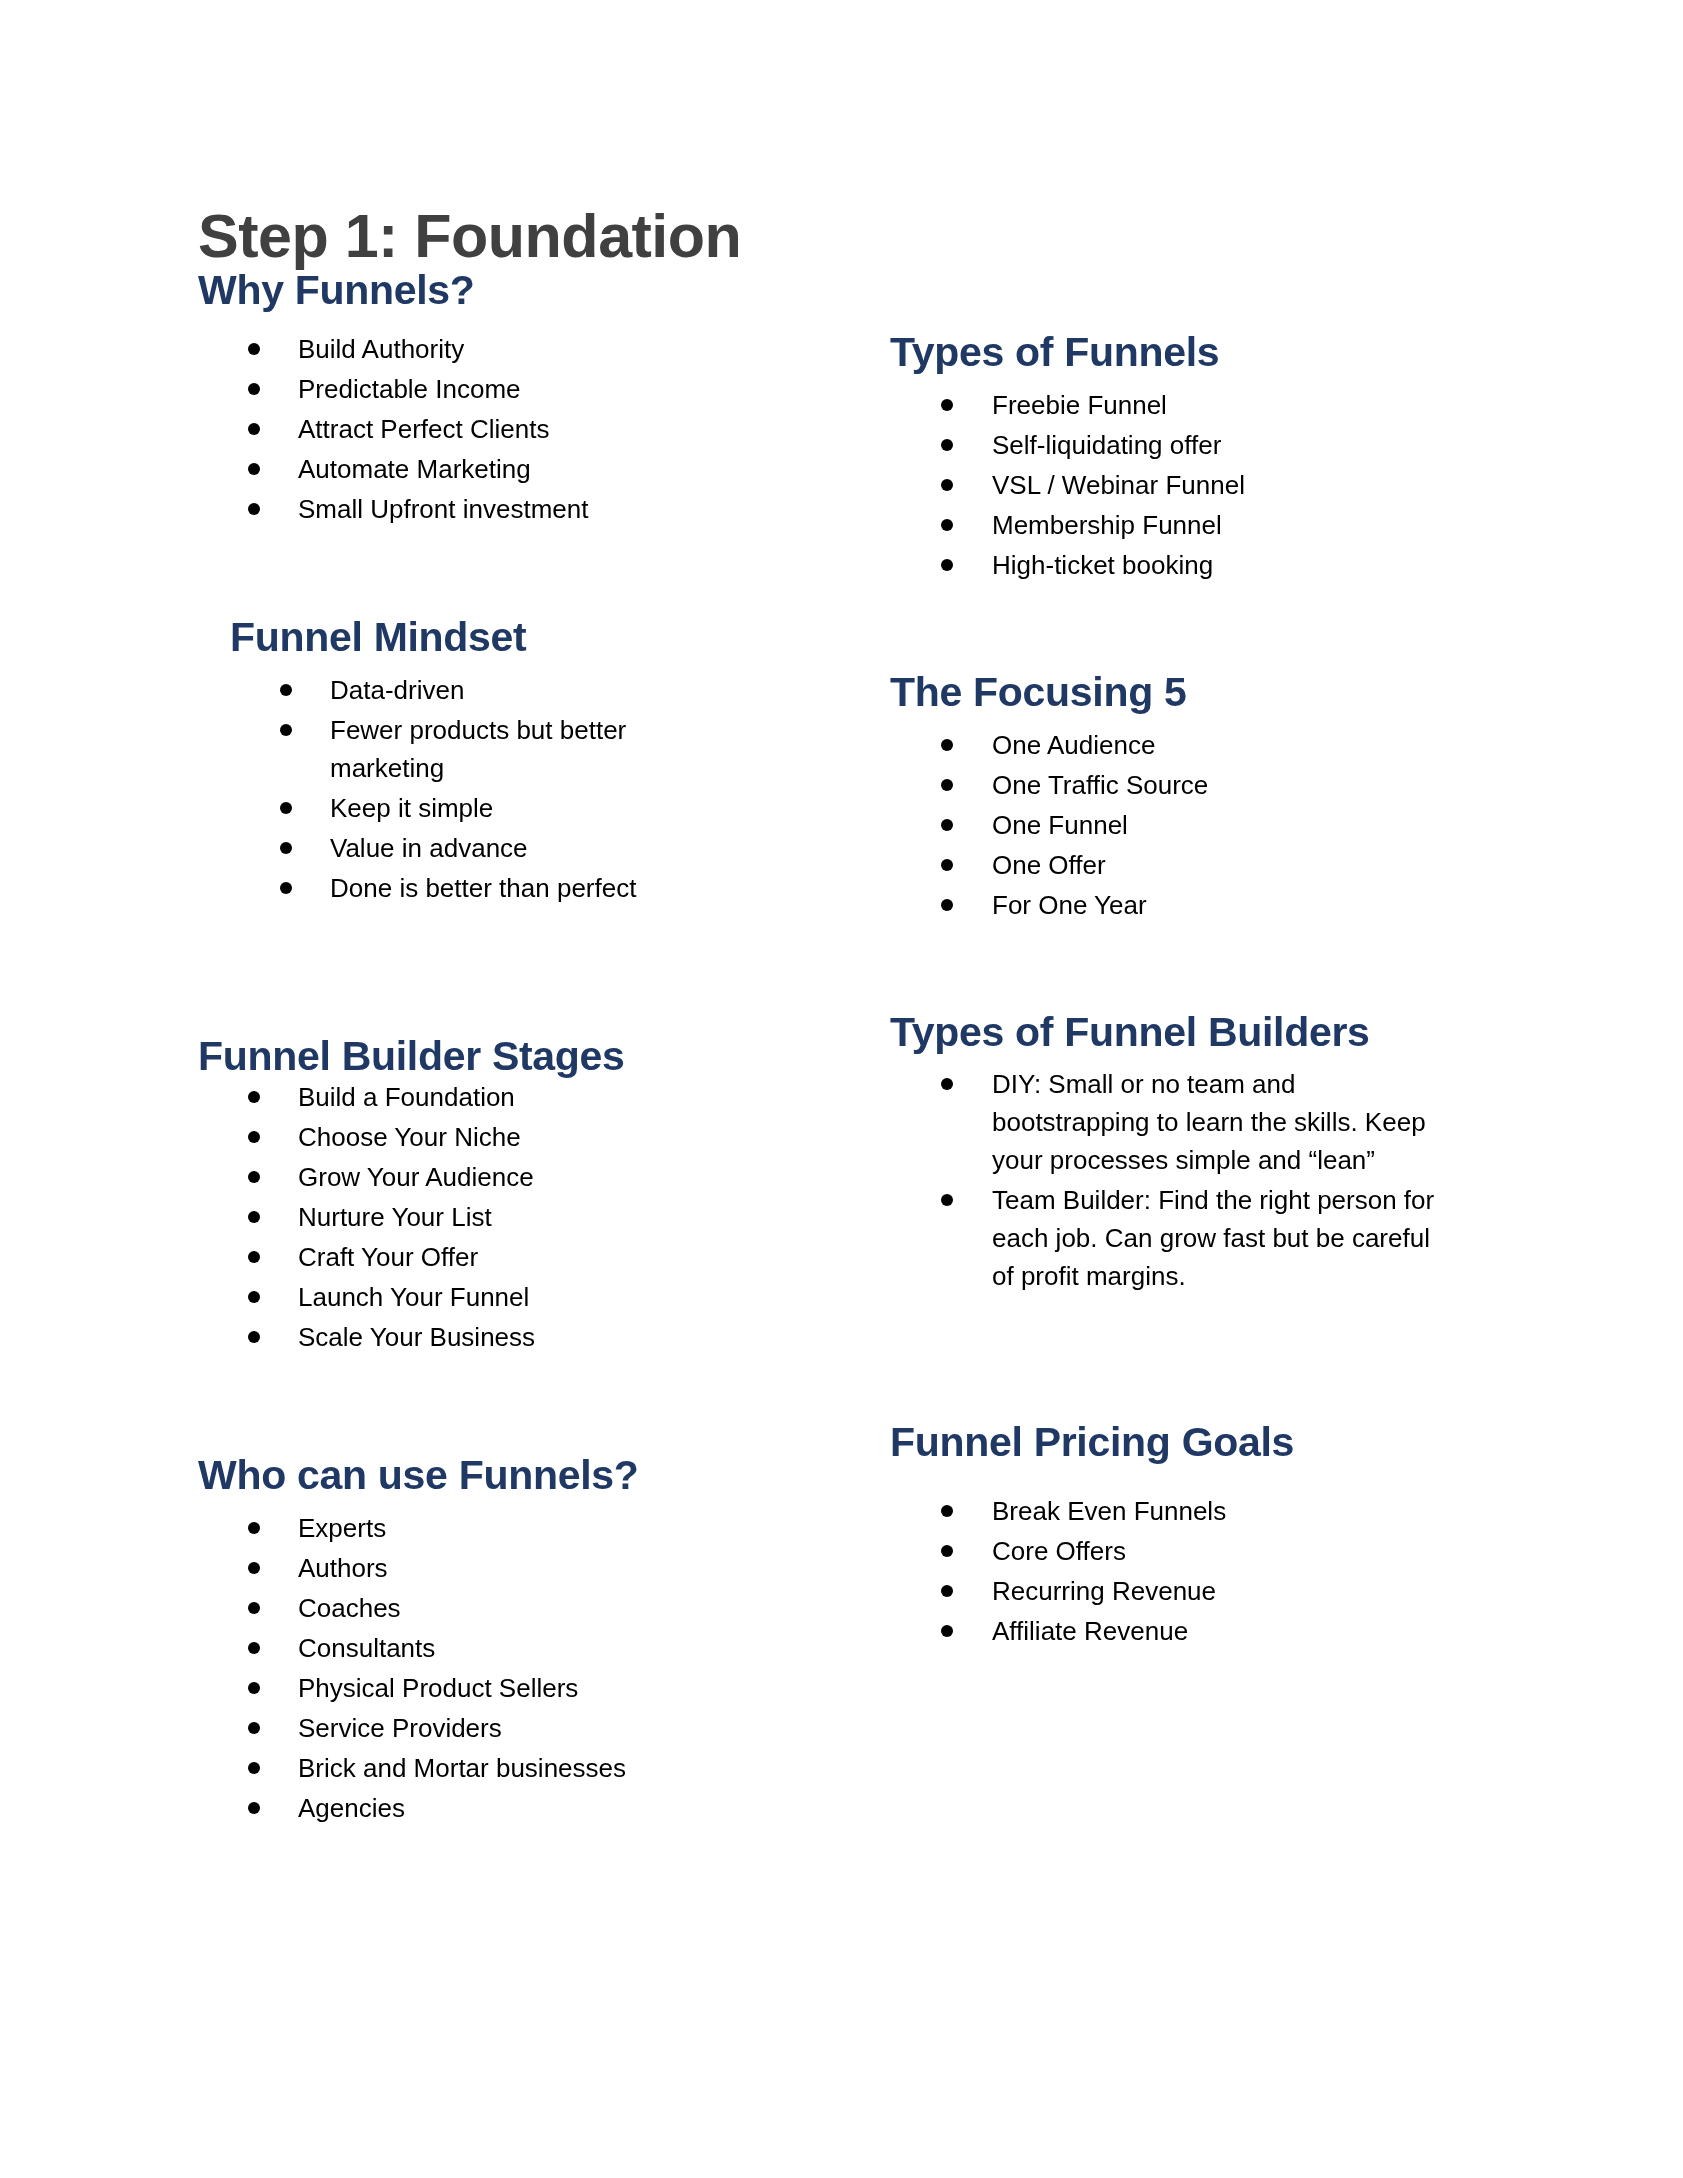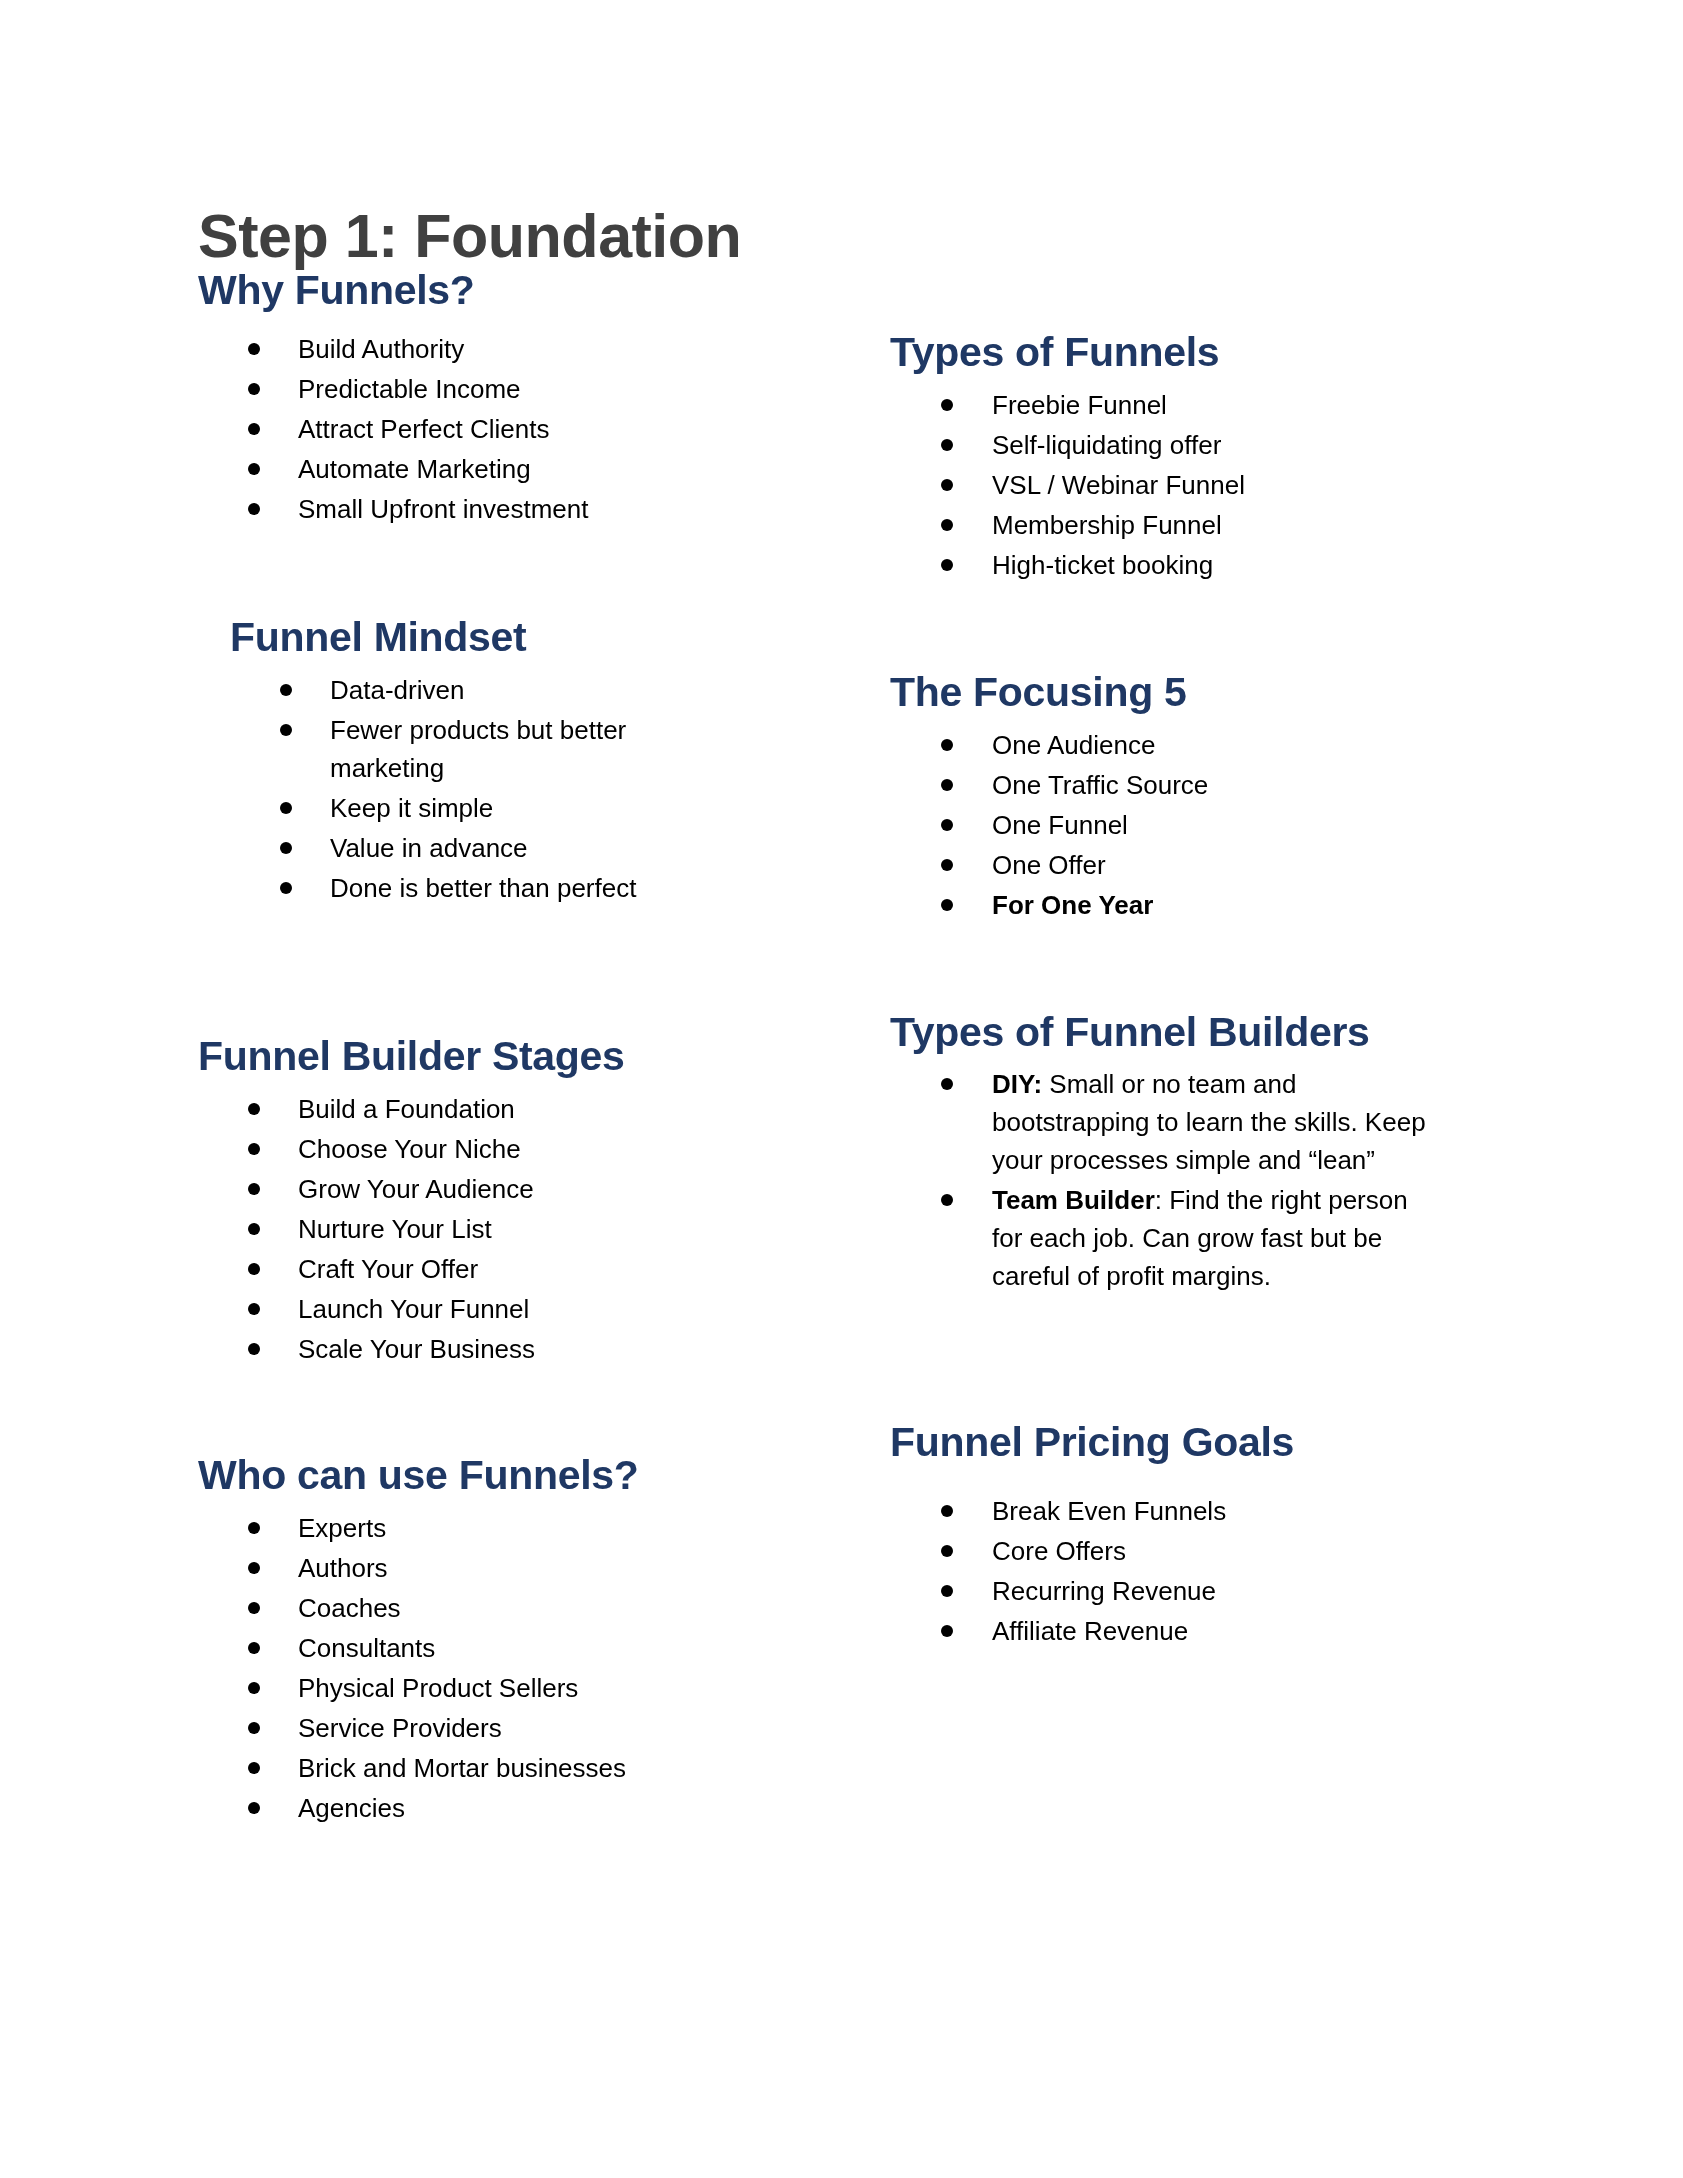--- a/index.html
+++ b/index.html
@@ -14,21 +14,21 @@
   .section h2 { margin: 0; font-size: 41px; line-height: 55px; font-weight: bold;
                 color: #1F3864; white-space: nowrap; letter-spacing: -0.3px; }
   .section ul { list-style: none; margin: 0; padding: 0; position: absolute; left: 0; }
   .section li { position: relative; font-size: 26px; line-height: 38px;
                 margin-bottom: 2px; padding-left: 100px; }
   .section.left li { width: 401px; }
   .section.right li { width: 450px; padding-left: 102px; }
   .section li .bullet { position: absolute; left: 50px; top: 13px; width: 12px; height: 12px;
                         border-radius: 50%; background: #000; }
   .section.right li .bullet { left: 51px; }
-  .section li b { font-weight: bold; }
+  .section li b { font-weight: normal; }
 </style>
 </head>
 <body>
 
 <h1 class="page-title">Step 1: Foundation</h1>
 
 <section class="section left" style="top:263px;">
   <h2>Why Funnels?</h2>
   <ul style="top:67px;">
     <li><span class="bullet"></span><span>Build Authority</span></li>
@@ -45,21 +45,21 @@
     <li><span class="bullet"></span><span>Data-driven</span></li>
     <li><span class="bullet"></span><span>Fewer products but better marketing</span></li>
     <li><span class="bullet"></span><span>Keep it simple</span></li>
     <li><span class="bullet"></span><span>Value in advance</span></li>
     <li><span class="bullet"></span><span>Done is better than perfect</span></li>
   </ul>
 </section>
 
 <section class="section left" style="top:1029px;">
   <h2>Funnel Builder Stages</h2>
-  <ul style="top:61px;">
+  <ul style="top:49px;">
     <li><span class="bullet"></span><span>Build a Foundation</span></li>
     <li><span class="bullet"></span><span>Choose Your Niche</span></li>
     <li><span class="bullet"></span><span>Grow Your Audience</span></li>
     <li><span class="bullet"></span><span>Nurture Your List</span></li>
     <li><span class="bullet"></span><span>Craft Your Offer</span></li>
     <li><span class="bullet"></span><span>Launch Your Funnel</span></li>
     <li><span class="bullet"></span><span>Scale Your Business</span></li>
   </ul>
 </section>
 

